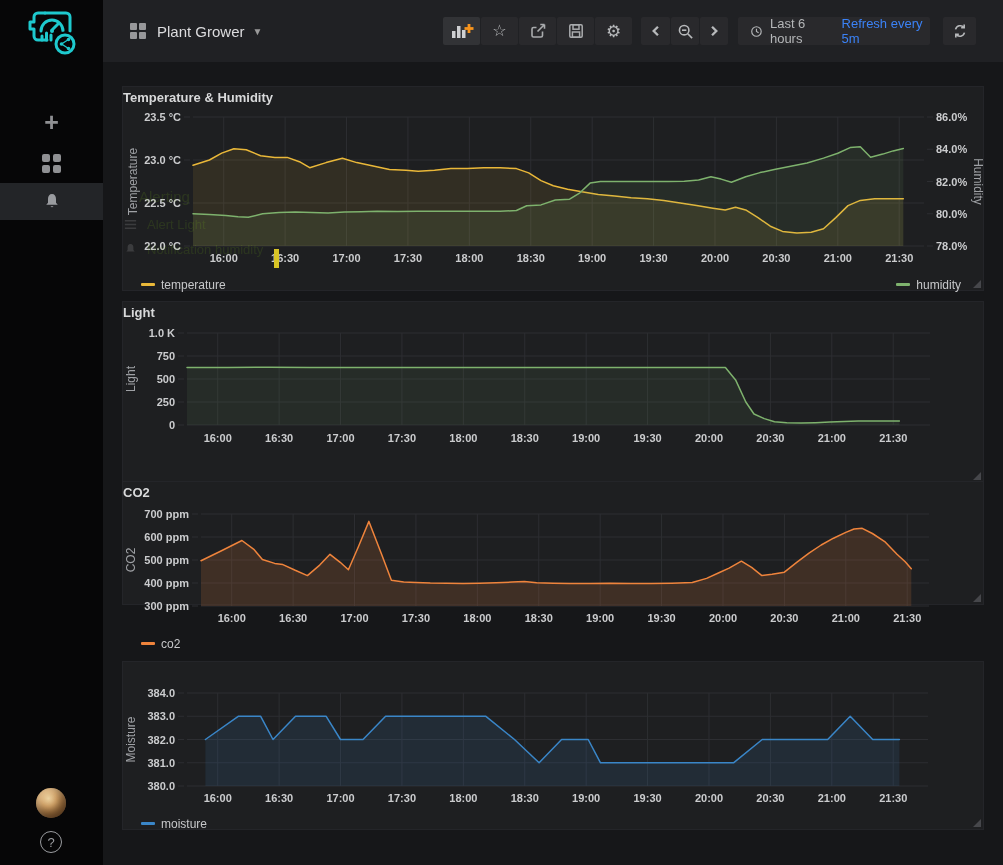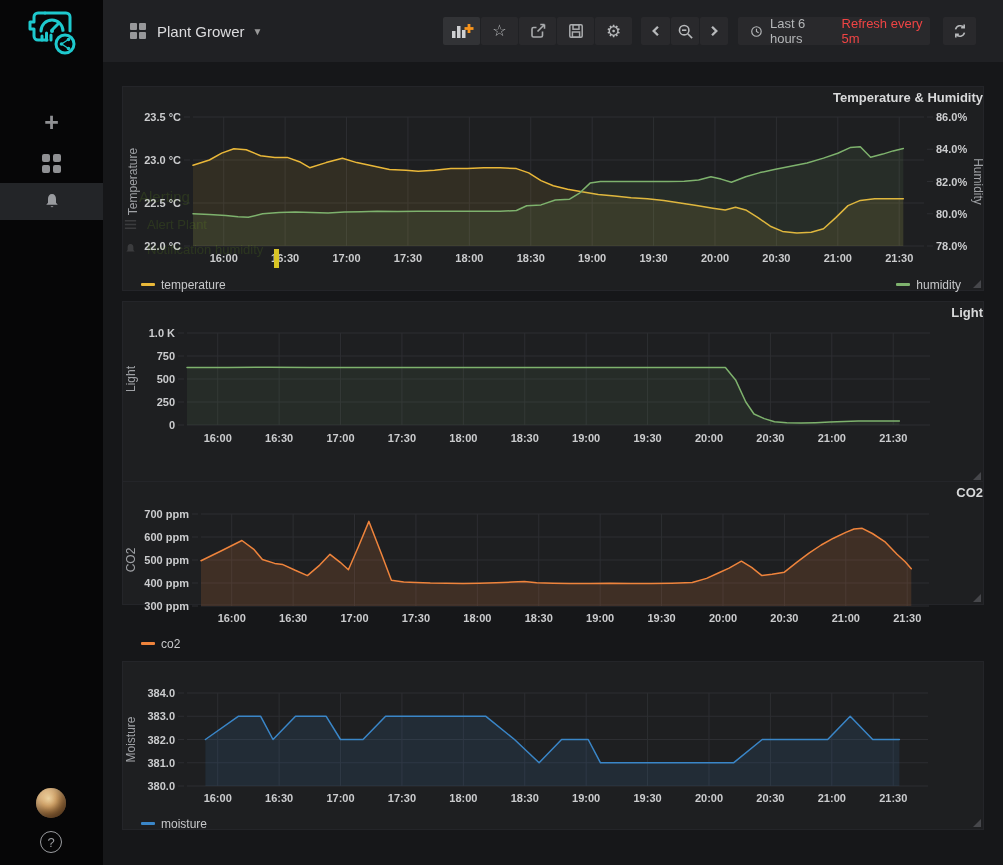--- a/index.html
+++ b/index.html
@@ -25,25 +25,25 @@
   .nav-grid span{background:#97989a;border-radius:1px;}
   .nav-title{font-size:15px;font-weight:500;color:#dcdcde;}
   .caret{font-size:10px;color:#9a9a9a;margin-left:-3px;}
   .tbtn{position:absolute;top:17px;height:28px;background:#29292c;border-radius:2px;display:flex;
         align-items:center;justify-content:center;cursor:pointer;}
   .tbtn svg{display:block;}
   .tbtn .uni{font-size:16px;color:#b7b9bb;line-height:1;}
   .timebox{position:absolute;left:635px;top:17px;width:192px;height:28px;background:#29292c;border-radius:2px;
            display:flex;align-items:center;padding:0;cursor:pointer;justify-content:space-between;}
   .timebox .tr-text{font-size:13px;color:#b4b6b8;margin-left:7px;}
-  .timebox .rf-text{font-size:13px;color:#ef4444;margin-left:10px;}
+  .timebox .rf-text{font-size:13px;color:#3b82f6;margin-left:10px;}
   
   .dash{position:absolute;left:103px;top:62px;width:900px;height:803px;background:#161719;}
   .panel{position:absolute;left:19px;width:862px;background:#1e1f21;border:1px solid #242529;box-sizing:border-box;}
-  .panel-title{position:absolute;left:0;top:3px;width:100%;text-align:right;font-size:13px;font-weight:700;
+  .panel-title{position:absolute;left:0;top:3px;width:100%;text-align:left;font-size:13px;font-weight:700;
                color:#d8d9da;cursor:pointer;z-index:2;}
   .panel-title .heart{color:#26bf4c;font-size:13px;margin-right:5px;}
   .chart{position:absolute;left:0;top:0;}
   .legend{position:absolute;left:0;width:100%;display:flex;justify-content:space-between;padding:0 8px 0 18px;box-sizing:border-box;}
   .legend-item{display:inline-flex;align-items:center;font-size:12px;color:#c7c8ca;cursor:pointer;margin-right:14px;}
   .legend-item i{display:inline-block;width:14px;height:3px;border-radius:1px;margin-right:6px;}
   .grip{position:absolute;right:2px;bottom:2px;width:0;height:0;border-left:8px solid transparent;
         border-bottom:8px solid #46474b;cursor:nwse-resize;}
   .annotation-marker{position:absolute;left:151px;top:162px;width:5px;height:19px;background:#d8c426;z-index:1;}
   .tick{fill:#cbccce;font-size:11px;font-weight:600;font-family:"Liberation Sans",sans-serif;}
@@ -180,21 +180,21 @@
     </svg>
   </div>
 </div>
 
 <div class="ghost">
   <div class="ghost-title">Alerting</div>
   <div class="ghost-item">
     <svg width="15" height="15" viewBox="0 0 16 16" stroke="#fff" stroke-width="1.6">
         <path d="M2 4 h12 M2 8 h12 M2 12 h12"></path>
       </svg>
-    <span>Alert Plant</span>
+    <span>Alert Light</span>
   </div>
   <div class="ghost-item">
     <svg width="15" height="15" viewBox="0 0 24 24">
       <path d="M12 3 C9 3 7.4 5.4 7.4 8.6 v4.2 l-2 2.5 h13.2 L16.6 12.8 V8.6 C16.6 5.4 15 3 12 3 z" fill="#fff"></path>
     </svg>
     <span>Notification humidity</span>
   </div>
 </div>
 
 <div class="dash">

